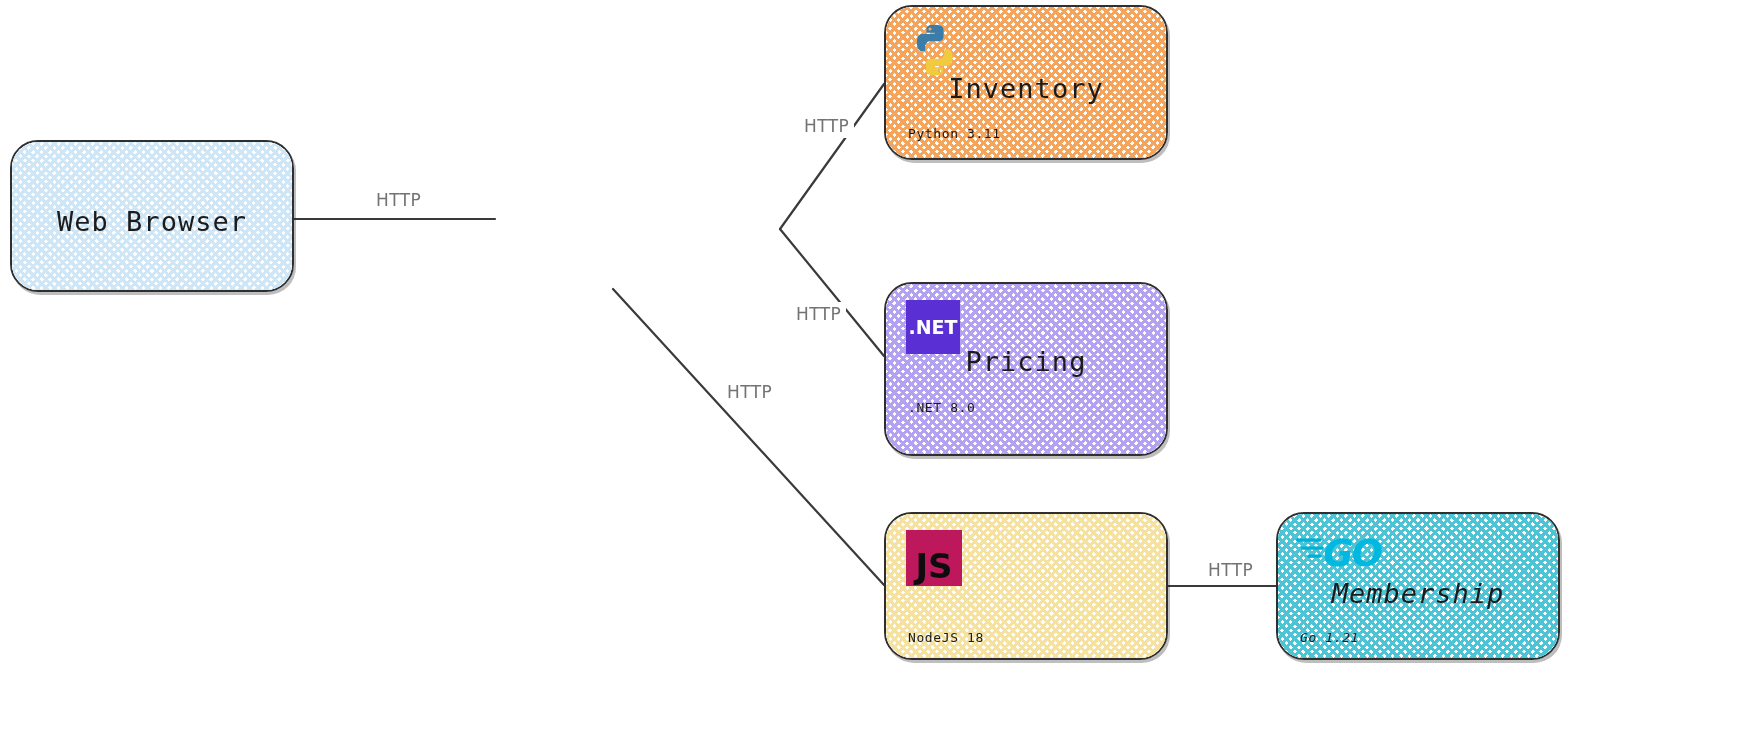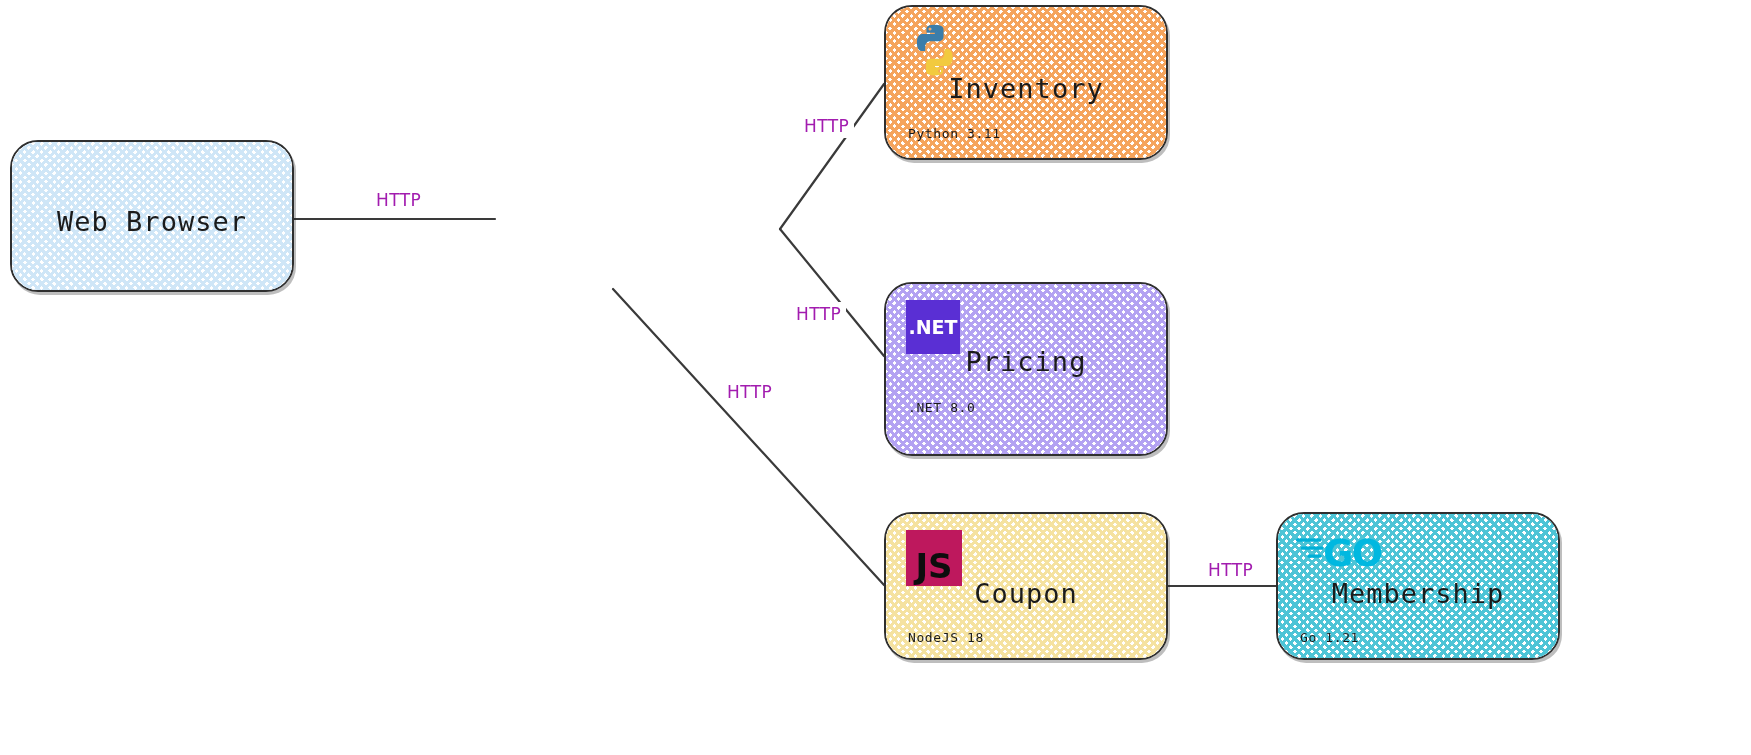--- a/index.html
+++ b/index.html
@@ -28,21 +28,21 @@
     stroke: #3a3a3a;
     stroke-width: 2.2;
     fill: none;
     stroke-linecap: round;
   }
 
   .edge-label {
     position: absolute;
     font-family: "DejaVu Sans", "Liberation Sans", sans-serif;
     font-size: 17px;
-    color: #a21caf;
+    color: #737373;
     background: #ffffff;
     padding: 2px 5px;
     white-space: nowrap;
     letter-spacing: 0.4px;
   }
 
   
   .node {
     position: absolute;
     border: 2.4px solid #2f2f2f;
@@ -201,26 +201,25 @@
 
   <div class="node" style="left:884px; top:512px; width:284px; height:148px;">
     <div class="node-inner">
       <div class="hatch" style="background-color:#ffffff;
                   background-image:
                     repeating-linear-gradient(45deg,  #f5e2a0 0 3px, rgba(255,255,255,0) 3px 6px),
                     repeating-linear-gradient(-45deg, #f5e2a0 0 3px, rgba(255,255,255,0) 3px 6px);"></div>
 
       <div class="logo-js">JS</div>
 
-      <div class="node-title" style="top:64px;">Coupon</div>
       <div class="node-sub" style="top:116px;">NodeJS 18</div>
     </div>
   </div>
 
-  <div class="node" style="left:1276px; top:512px; width:284px; height:148px;">
+  <div class="node" style="left:1276px; top:512px; width:284px; height:148px;font-style:italic;">
     <div class="node-inner">
       <div class="hatch" style="background-color:#ffffff;
                   background-image:
                     repeating-linear-gradient(45deg,  #4dc4d6 0 3px, rgba(255,255,255,0) 3px 6px),
                     repeating-linear-gradient(-45deg, #4dc4d6 0 3px, rgba(255,255,255,0) 3px 6px);"></div>
 
       <svg viewBox="0 0 130 56" xmlns="http://www.w3.org/2000/svg" style="position:absolute; left:18px; top:18px; width:104px; height:45px;">
         <g stroke="#00b0d8" stroke-width="4" stroke-linecap="round">
           <line x1="2" y1="10" x2="30" y2="10"></line>
           <line x1="8" y1="20" x2="32" y2="20"></line>

